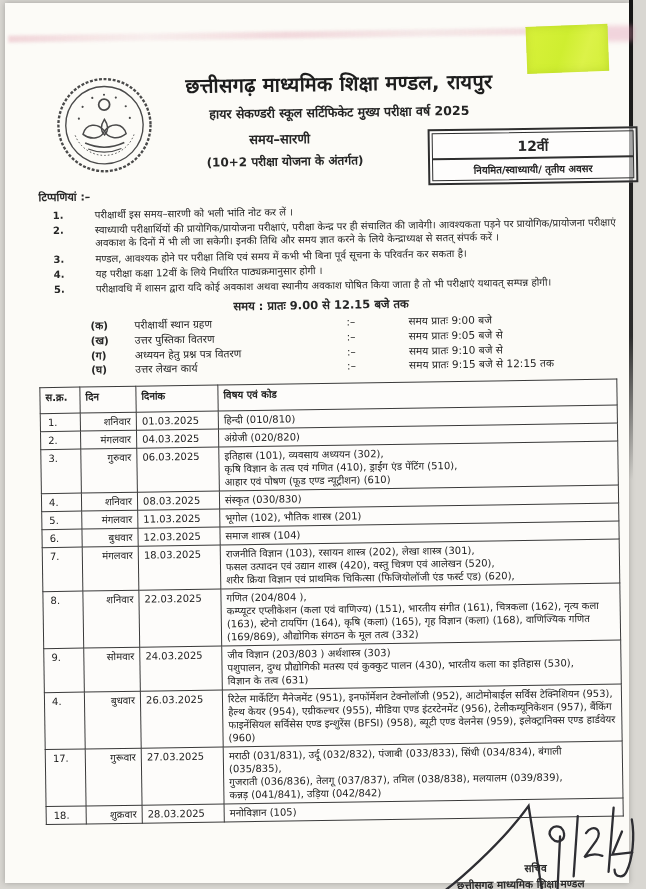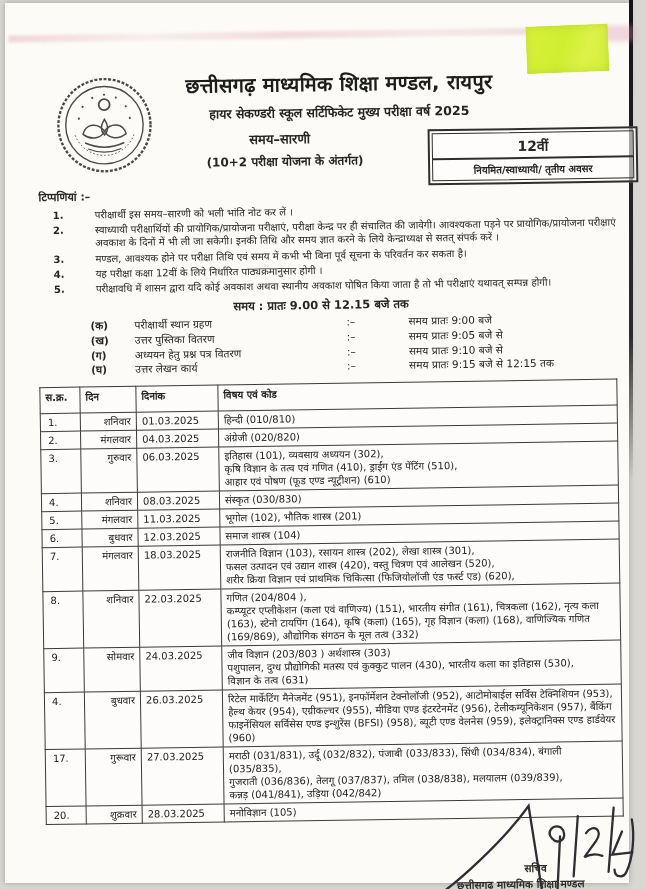--- a/index.html
+++ b/index.html
@@ -295,21 +295,21 @@
       <td class="c-day">गुरूवार</td>
       <td class="c-date">27.03.2025</td>
       <td class="c-subj">
             <div class="subj-line">मराठी (031/831), उर्दू (032/832), पंजाबी (033/833), सिंधी (034/834), बंगाली (035/835),</div>
             <div class="subj-line">गुजराती (036/836), तेलगू (037/837), तमिल (038/838), मलयालम (039/839),</div>
             <div class="subj-line">कन्नड़ (041/841), उड़िया (042/842)</div>
           </td>
     </tr>
 
     <tr>
-      <td class="c-sn">20.</td>
+      <td class="c-sn">18.</td>
       <td class="c-day">शुक्रवार</td>
       <td class="c-date">28.03.2025</td>
       <td class="c-subj">
             <div class="subj-line">मनोविज्ञान (105)</div>
           </td>
     </tr>
   </tbody>
   </table>
 
   <div class="sig-area">

